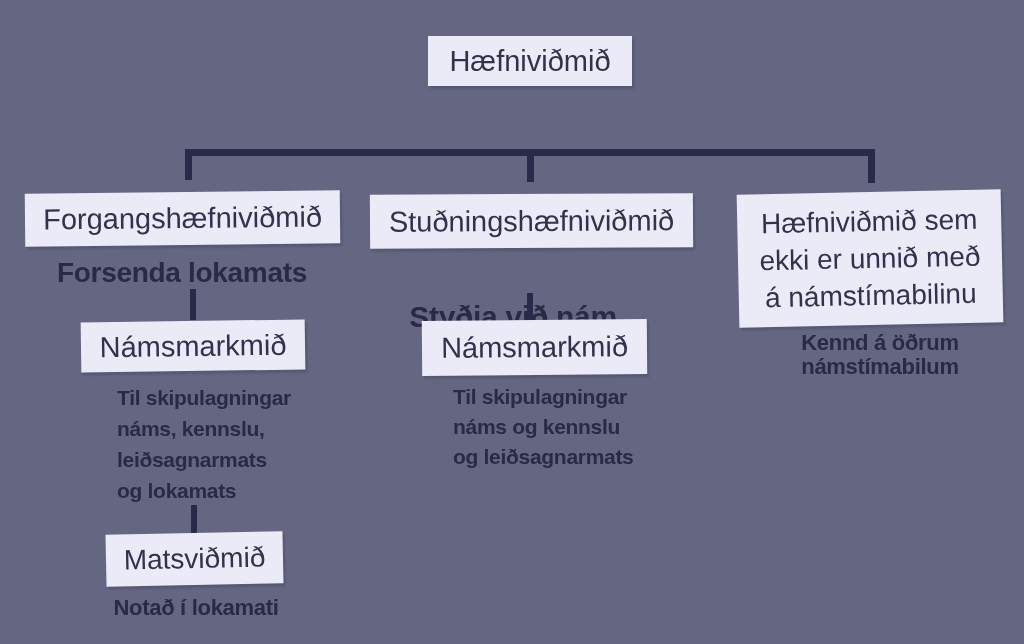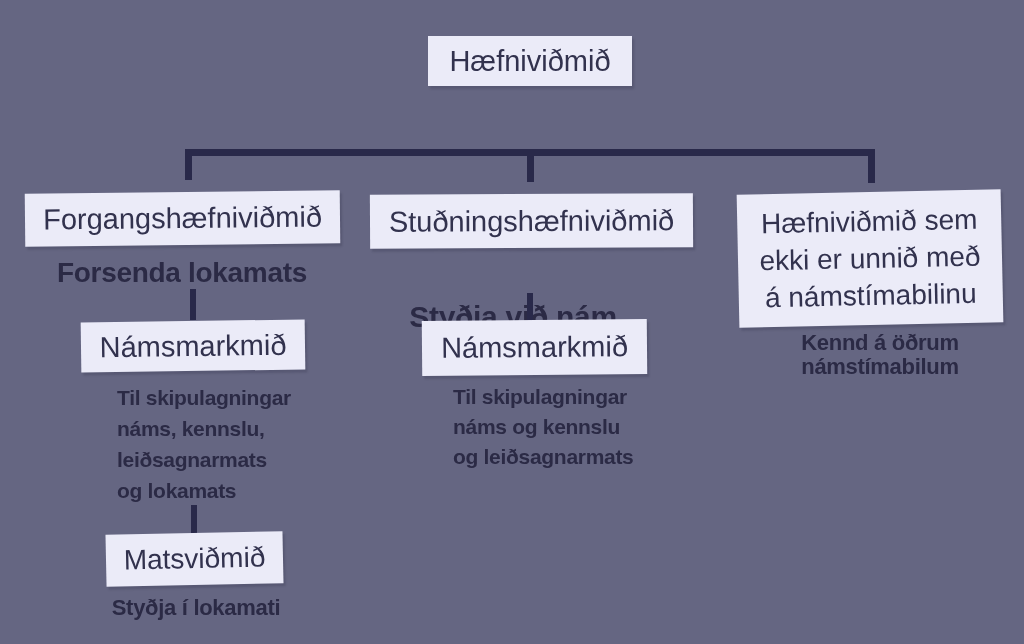--- a/index.html
+++ b/index.html
@@ -94,21 +94,21 @@
     <span>Námsmarkmið</span>
   </div>
   <div class="label b1-desc multiline">Til skipulagningar
 náms, kennslu,
 leiðsagnarmats
 og lokamats</div>
   <div class="line b1-conn2"></div>
   <div class="box b1-gchild-box">
     <span>Matsviðmið</span>
   </div>
-  <div class="label b1-gdesc">Styðja í lokamati</div>
+  <div class="label b1-gdesc">Notað í lokamati</div>
 
   <div class="box b2-box">
     <span>Stuðningshæfniviðmið</span>
   </div>
   <div class="label b2-subtitle">Styðja við nám</div>
   <div class="line b2-conn1"></div>
   <div class="box b2-child-box">
     <span>Námsmarkmið</span>
   </div>
   <div class="label b2-desc multiline">Til skipulagningar

